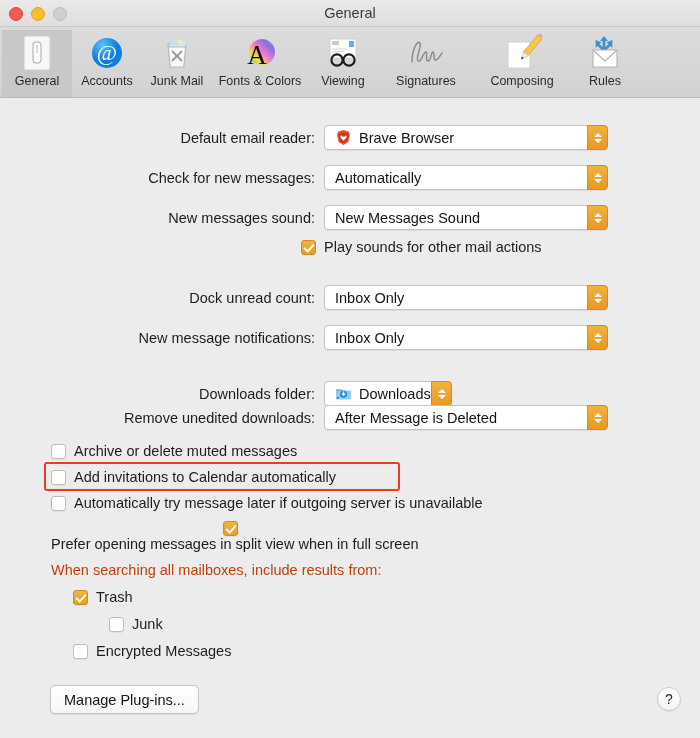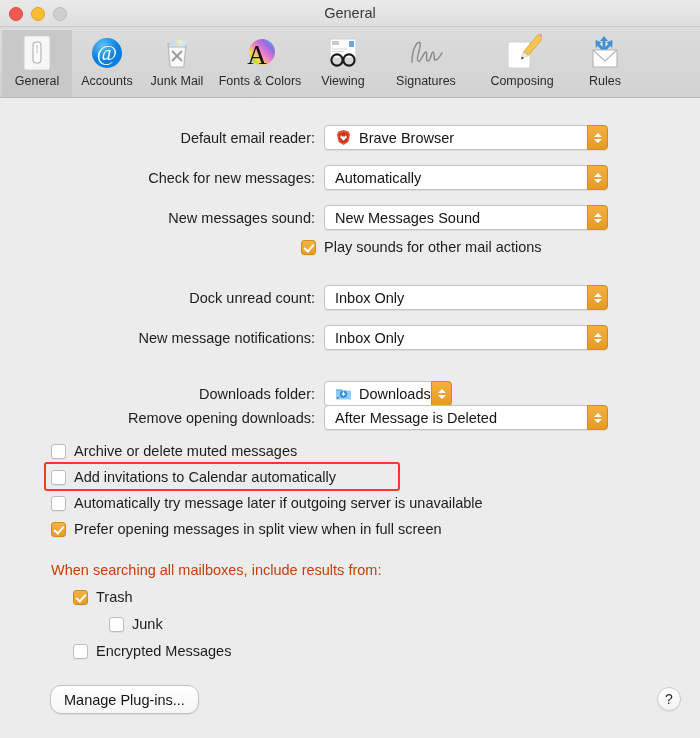--- a/index.html
+++ b/index.html
@@ -211,21 +211,21 @@
     pointer-events: none;
   }
 
   
   .btn {
     position: absolute;
     height: 27px;
     padding: 0 13px;
     background: linear-gradient(#ffffff, #f6f6f6);
     border: 1px solid #c3c3c3;
-    border-radius: 11px;
+    border-radius: 5px;
     box-shadow: 0 1px 1px rgba(0,0,0,0.08);
     font-size: 14.5px;
     color: #151515;
     display: flex;
     align-items: center;
     cursor: default;
   }
   .helpbtn {
     position: absolute;
     width: 22px;
@@ -457,21 +457,21 @@
       </span>
       <span>Downloads</span>
       <span class="stepper">
         <span class="chev up"></span>
         <span class="chev down"></span>
       </span>
     </div>
   </div>
 
   <div class="row" style="top:307px;">
-    <div class="lbl">Remove opening downloads:</div>
+    <div class="lbl">Remove unedited downloads:</div>
     <div class="popup w-full">
       <span>After Message is Deleted</span>
       <span class="stepper">
         <span class="chev up"></span>
         <span class="chev down"></span>
       </span>
     </div>
   </div>
 
   <div class="cbrow" style="top:345px; left:51px;">
@@ -484,21 +484,21 @@
     <span>Add invitations to Calendar automatically</span>
   </div>
 
   <div class="highlight-box" style="top:364px; left:44px; width:352px; height:25px;"></div>
 
   <div class="cbrow" style="top:397px; left:51px;">
     <span class="cb"></span>
     <span>Automatically try message later if outgoing server is unavailable</span>
   </div>
 
-  <div class="cbrow" style="top:423px; left:51px;">
+  <div class="cbrow" style="top:423px; left:51px;flex-direction:column;">
     <span class="cb checked"></span>
     <span>Prefer opening messages in split view when in full screen</span>
   </div>
 
   <div class="section-title" style="top:464px; left:51px;">When searching all mailboxes, include results from:</div>
 
   <div class="cbrow" style="top:491px; left:73px;">
     <span class="cb checked"></span>
     <span>Trash</span>
   </div>

